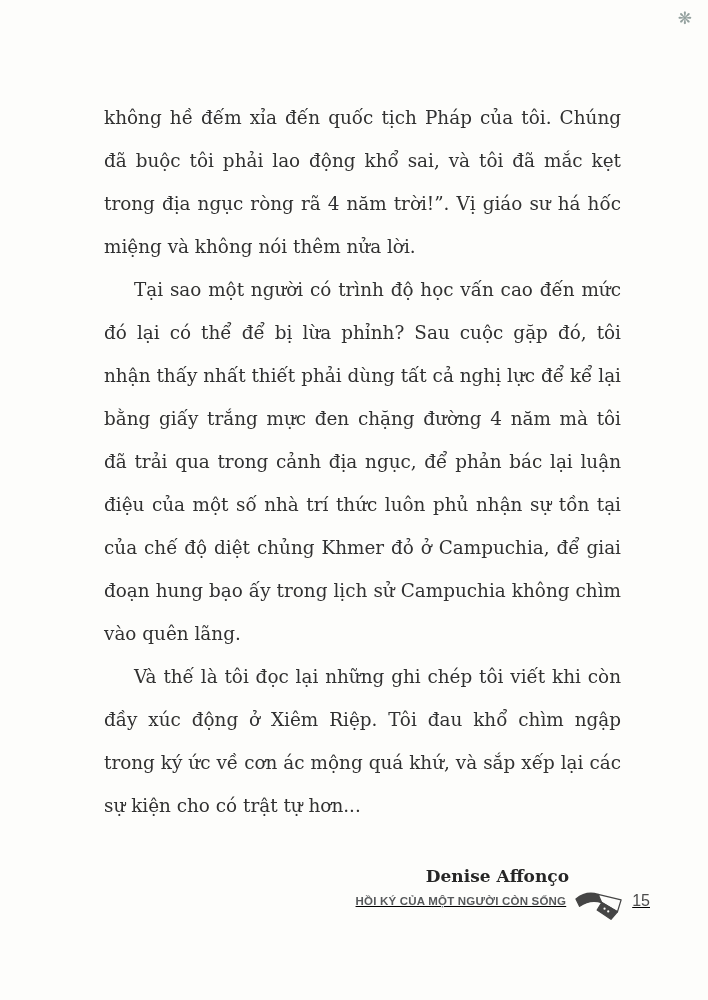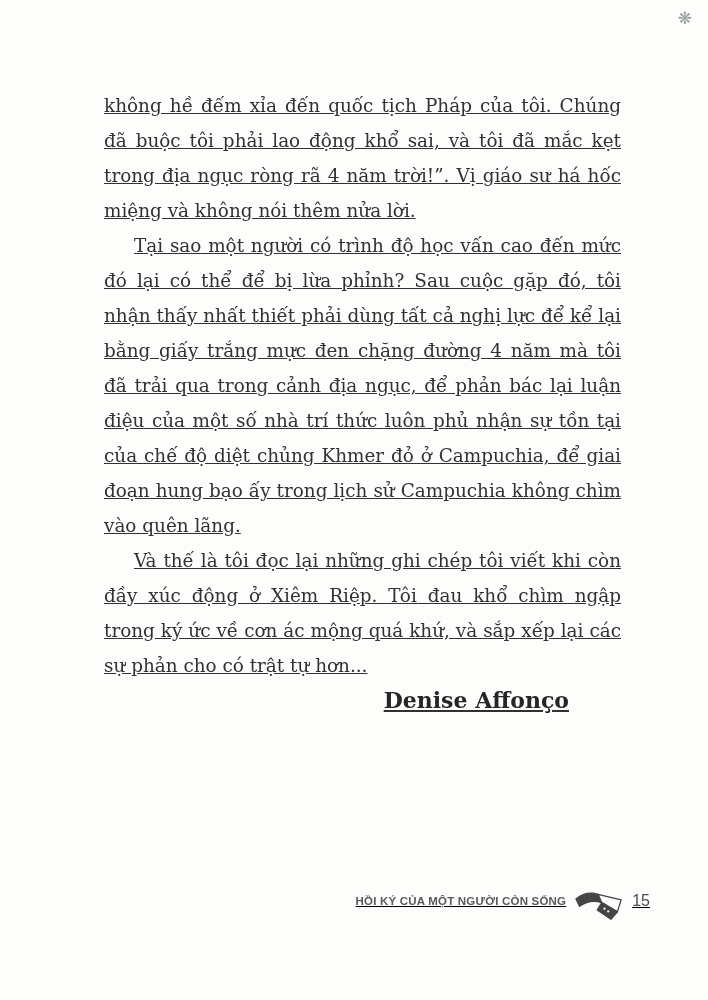--- a/index.html
+++ b/index.html
@@ -17,35 +17,35 @@
     position: absolute;
     top: 10px;
     right: 16px;
     font-size: 17px;
     color: #93a09e;
     line-height: 1;
   }
   .text-block {
     position: absolute;
     left: 104px;
-    top: 88px;
+    top: 96px;
     width: 517px;
     color: #313131;
     font-size: 18.4px;
-    line-height: 35px;
+    line-height: 43px;
     text-align: justify;
-    text-decoration: underline;
   }
   .para { text-indent: 30px; }
   .para.no-indent { text-indent: 0; }
   .signature {
+    margin-top: 28px;
     font-weight: bold;
     text-align: right;
     padding-right: 52px;
-    font-size: 22px;
+    font-size: 17px;
     color: #262626;
   }
   .footer {
     position: absolute;
     top: 884px;
     right: 58px;
     display: flex;
     align-items: center;
     gap: 7px;
     height: 34px;
@@ -69,21 +69,21 @@
 </head>
 <body>
 
 <div class="page">
 
   <div class="ornament">❋</div>
 
   <div class="text-block">
     <p class="para no-indent">không hề đếm xỉa đến quốc tịch Pháp của tôi. Chúng đã buộc tôi phải lao động khổ sai, và tôi đã mắc kẹt trong địa ngục ròng rã 4 năm trời!”. Vị giáo sư há hốc miệng và không nói thêm nửa lời.</p>
     <p class="para">Tại sao một người có trình độ học vấn cao đến mức đó lại có thể để bị lừa phỉnh? Sau cuộc gặp đó, tôi nhận thấy nhất thiết phải dùng tất cả nghị lực để kể lại bằng giấy trắng mực đen chặng đường 4 năm mà tôi đã trải qua trong cảnh địa ngục, để phản bác lại luận điệu của một số nhà trí thức luôn phủ nhận sự tồn tại của chế độ diệt chủng Khmer đỏ ở Campuchia, để giai đoạn hung bạo ấy trong lịch sử Campuchia không chìm vào quên lãng.</p>
-    <p class="para">Và thế là tôi đọc lại những ghi chép tôi viết khi còn đầy xúc động ở Xiêm Riệp. Tôi đau khổ chìm ngập trong ký ức về cơn ác mộng quá khứ, và sắp xếp lại các sự phản cho có trật tự hơn...</p>
+    <p class="para">Và thế là tôi đọc lại những ghi chép tôi viết khi còn đầy xúc động ở Xiêm Riệp. Tôi đau khổ chìm ngập trong ký ức về cơn ác mộng quá khứ, và sắp xếp lại các sự kiện cho có trật tự hơn...</p>
     <p class="signature">Denise Affonço</p>
   </div>
 
   <div class="footer">
     <span class="footer-title">HỒI KÝ CỦA MỘT NGƯỜI CÒN SỐNG</span>
     <span class="film-icon">
       <svg viewBox="0 0 56 38" width="52" height="35" aria-hidden="true">
         <g stroke="#454545" stroke-width="1.4" stroke-linejoin="round">
           <path d="M3 13 Q14 4 27 8 L31 17 Q18 13 7 21 Z" fill="#454545"></path>
           <path d="M27 8 L52 14 L48 27 L31 17 Z" fill="#fdfdfb"></path>

